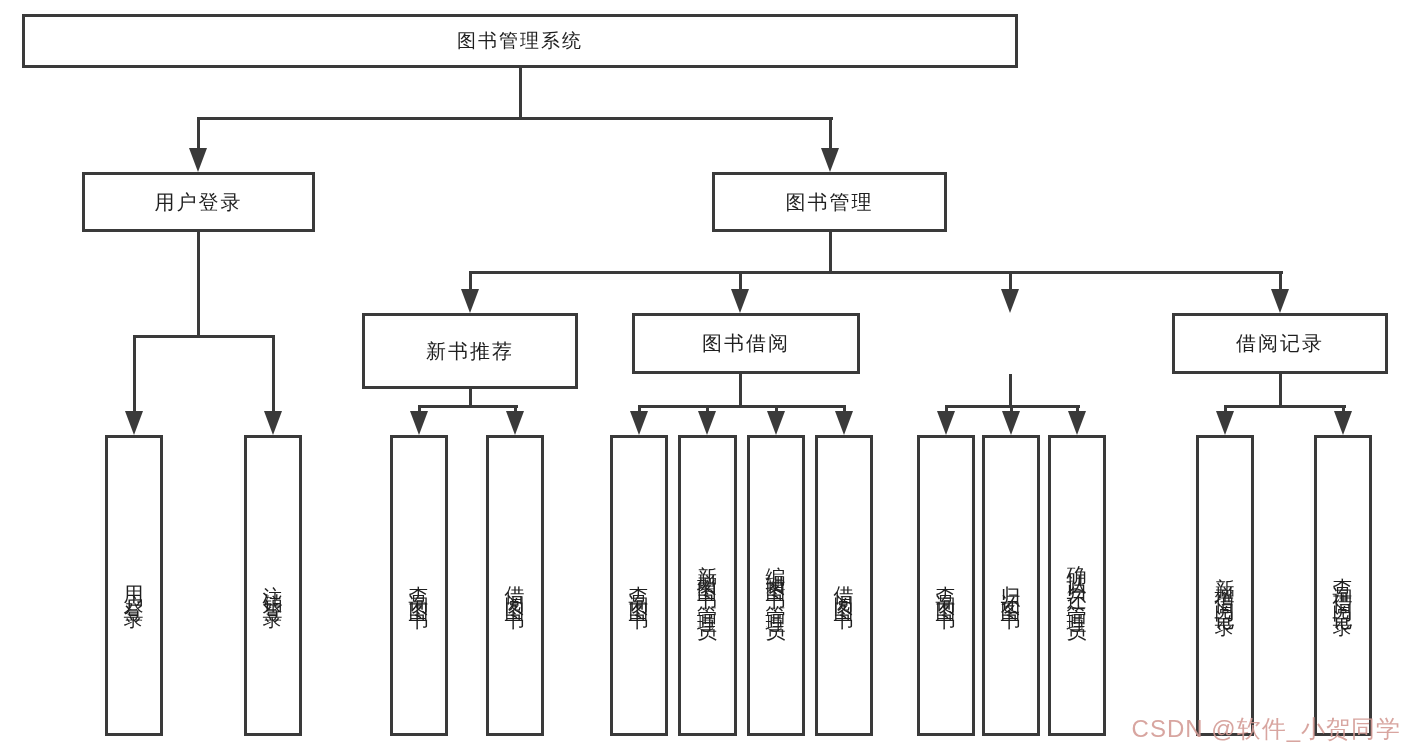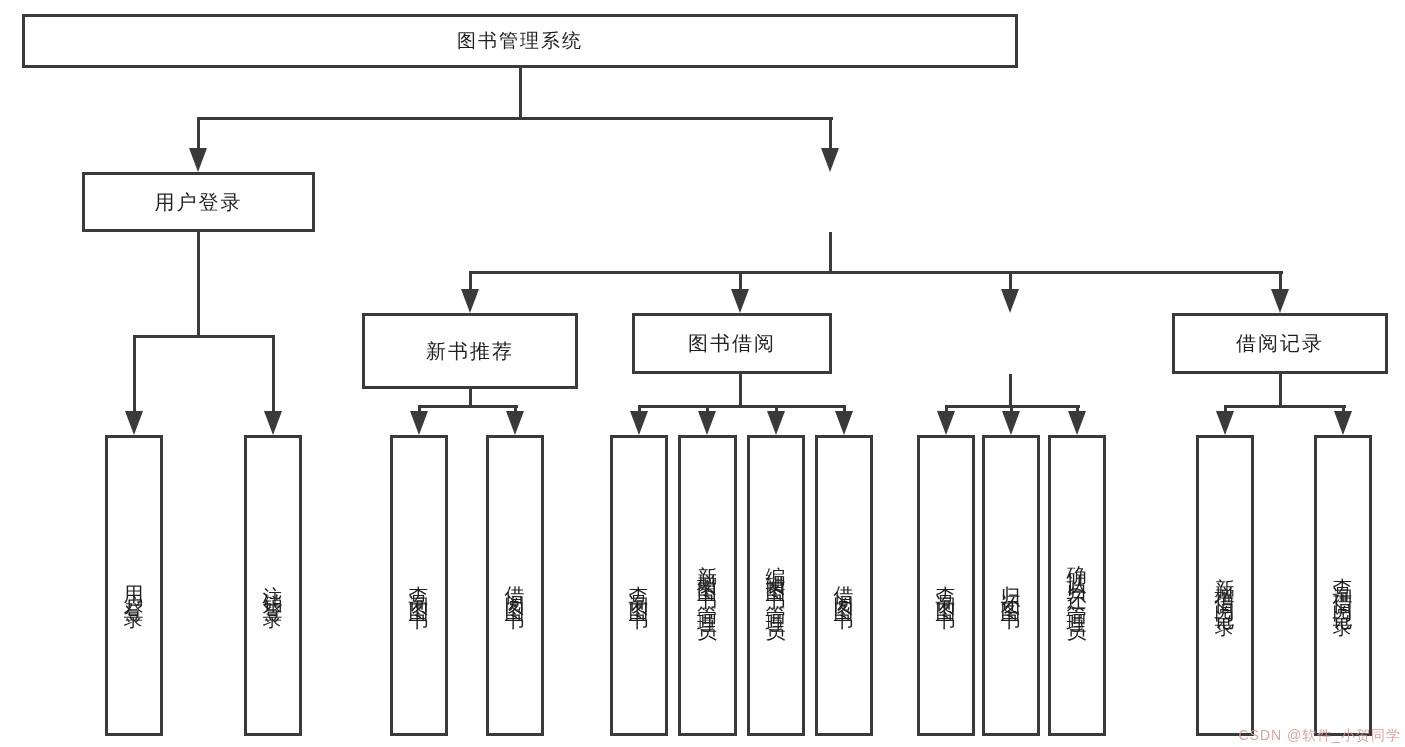--- a/index.html
+++ b/index.html
@@ -18,41 +18,44 @@
     font-size:20px;letter-spacing:8px;line-height:1;white-space:nowrap;
   }
   .line{position:absolute;background:#3a3a3a;z-index:1;}
   .arrow{
     position:absolute;width:0;height:0;z-index:2;
     border-left:9px solid transparent;border-right:9px solid transparent;
     border-top:24px solid #3a3a3a;
   }
   .watermark{
     position:absolute;right:4px;bottom:2px;z-index:10;
-    font-size:14px;color:#d49c96;opacity:.9;letter-spacing:1px;white-space:nowrap;
+    font-size:24px;color:#d49c96;opacity:.9;letter-spacing:1px;white-space:nowrap;
   }
 </style>
 </head>
 <body>
 
 <div class="stage">
 
   <div class="box h root" style="left:22px;top:14px;width:996px;height:54px">
     <span>图书管理系统</span>
   </div>
 
   <div class="line" style="left:519px;top:68px;width:3px;height:52px"></div>
   <div class="line" style="left:197px;top:117px;width:636px;height:3px"></div>
   <div class="line" style="left:197px;top:118px;width:3px;height:33px"></div>
   <div class="line" style="left:829px;top:118px;width:3px;height:33px"></div>
   <div class="arrow" style="left:189px;top:148px"></div>
   <div class="arrow" style="left:821px;top:148px"></div>
 
   <div class="box h" style="left:82px;top:172px;width:233px;height:60px">
     <span>用户登录</span>
+  </div>
+  <div class="box h" style="left:712px;top:172px;width:235px;height:60px">
+    <span>图书管理</span>
   </div>
 
   <div class="line" style="left:197px;top:232px;width:3px;height:106px"></div>
   <div class="line" style="left:133px;top:335px;width:142px;height:3px"></div>
   <div class="line" style="left:133px;top:336px;width:3px;height:77px"></div>
   <div class="line" style="left:272px;top:336px;width:3px;height:77px"></div>
   <div class="arrow" style="left:125px;top:411px"></div>
   <div class="arrow" style="left:264px;top:411px"></div>
 
   <div class="line" style="left:829px;top:232px;width:3px;height:42px"></div>
@@ -62,21 +65,21 @@
   <div class="line" style="left:1009px;top:272px;width:3px;height:19px"></div>
   <div class="line" style="left:1279px;top:272px;width:3px;height:19px"></div>
   <div class="arrow" style="left:461px;top:289px"></div>
   <div class="arrow" style="left:731px;top:289px"></div>
   <div class="arrow" style="left:1001px;top:289px"></div>
   <div class="arrow" style="left:1271px;top:289px"></div>
 
   <div class="box h" style="left:362px;top:313px;width:216px;height:76px">
     <span>新书推荐</span>
   </div>
-  <div class="box h" style="left:632px;top:313px;width:200px;height:61px">
+  <div class="box h" style="left:632px;top:313px;width:228px;height:61px">
     <span>图书借阅</span>
   </div>
   <div class="box h" style="left:1172px;top:313px;width:216px;height:61px">
     <span>借阅记录</span>
   </div>
 
   <div class="line" style="left:469px;top:374px;width:3px;height:34px"></div>
   <div class="line" style="left:418px;top:405px;width:100px;height:3px"></div>
   <div class="line" style="left:418px;top:406px;width:3px;height:8px"></div>
   <div class="line" style="left:514px;top:406px;width:3px;height:8px"></div>

